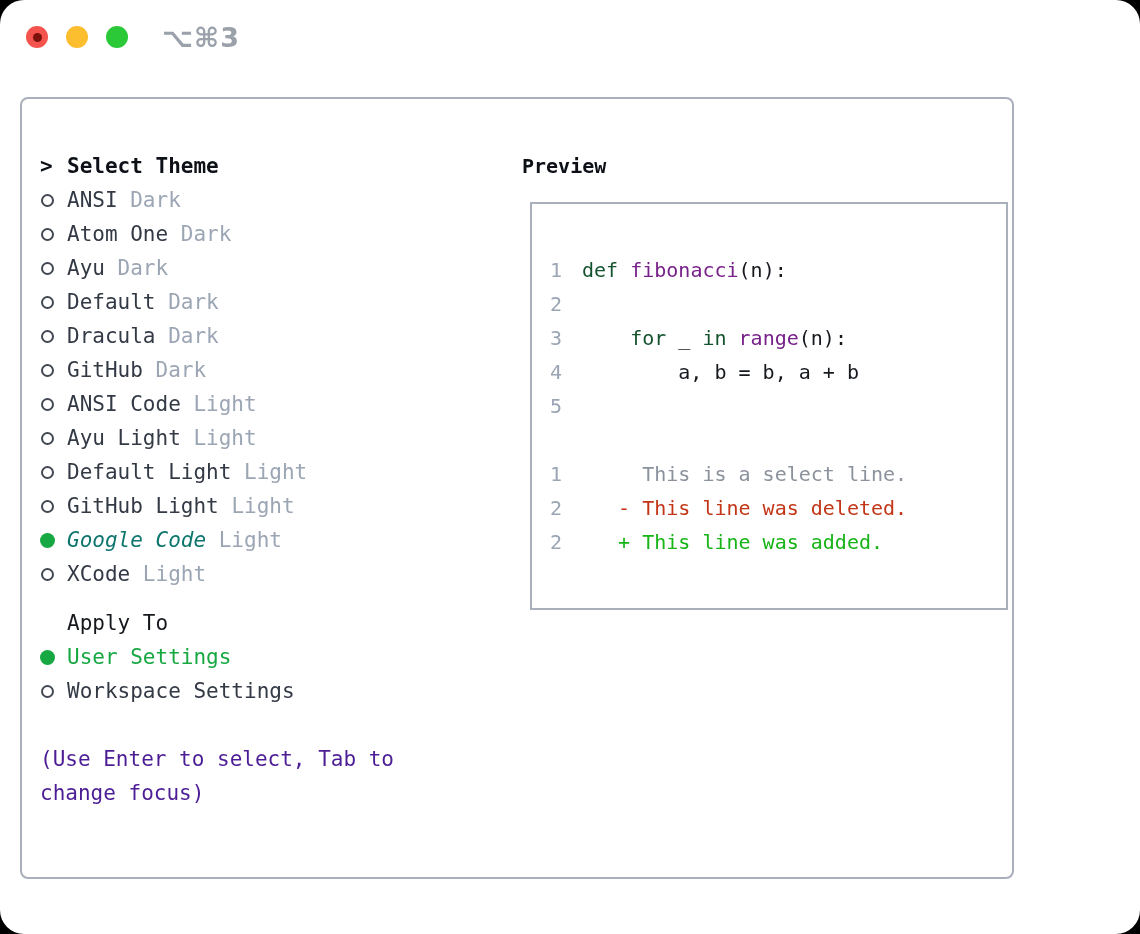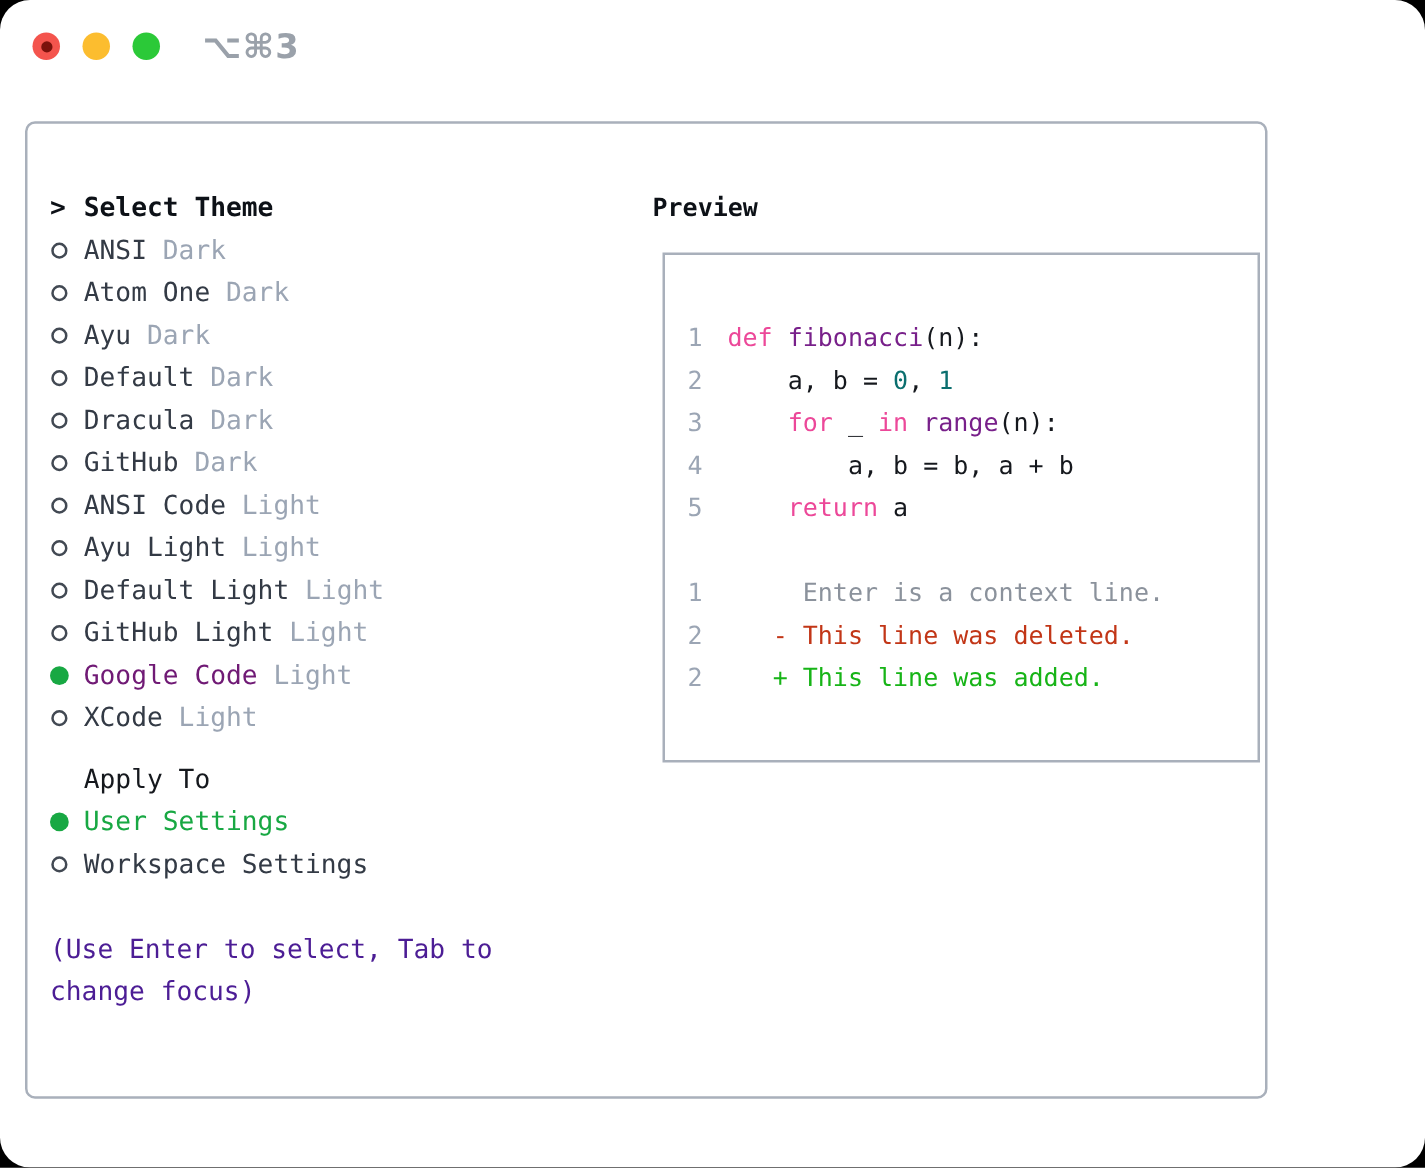--- a/index.html
+++ b/index.html
@@ -58,21 +58,21 @@
   .circle {
     width: 13px; height: 13px; margin-left: 1px;
     border: 2px solid #424953; border-radius: 50%;
   }
   .circle.filled {
     width: 15px; height: 15px; margin-left: 0;
     border: none; background: #18a843;
   }
   .panel-title { font-weight: bold; color: #0d1117; }
   .theme-name { white-space: pre; }
-  .theme-row.selected .theme-name { color: #701a75; }
+  .theme-row.selected .theme-name { color: #0f766e; font-style: italic; }
   .variant { color: #9ba5b4; white-space: pre; }
   .apply-section { margin-top: 15px; }
   .apply-title { color: #15181d; }
   .apply-row.selected .opt-label { color: #18a843; }
   .help-text {
     margin-top: 34px;
     color: #4c1d95; line-height: 34px; width: 438px;
   }
 
   
@@ -91,21 +91,21 @@
     padding: 49px 0 0 18px;
     background: #fff;
     overflow: hidden;
   }
   .code-line, .diff-line {
     display: flex; height: 34px; line-height: 34px;
     white-space: pre;
   }
   .ln { width: 32px; flex: 0 0 32px; color: #9ba5b4; }
   .code-text { color: #15181d; white-space: pre; }
-  .tk-k { color: #ec4899; }   
+  .tk-k { color: #14532d; }   
   .tk-f { color: #78208a; }   
   .tk-n { color: #0b6f6f; }   
   .tk-p { color: #15181d; }   
   .diff-block { margin-top: 34px; }
   .diff-context { color: #8b929c; white-space: pre; }
   .diff-deleted { color: #c23617; white-space: pre; }
   .diff-added   { color: #17b417; white-space: pre; }
 </style>
 </head>
 <body>
@@ -258,42 +258,40 @@
       <div class="preview-title">Preview</div>
       <div class="code-box">
         <div id="code-lines">
   <div class="code-line">
     <span class="ln">1</span>
     <span class="code-text"><span class="tk-k">def</span><span class="tk-p"> </span><span class="tk-f">fibonacci</span><span class="tk-p">(n):</span></span>
   </div>
 
   <div class="code-line">
     <span class="ln">2</span>
-    <span class="code-text"><span class="tk-p">    a, b = </span><span class="tk-n">0</span><span class="tk-p">, </span><span class="tk-n">1</span></span>
   </div>
 
   <div class="code-line">
     <span class="ln">3</span>
     <span class="code-text"><span class="tk-p">    </span><span class="tk-k">for</span><span class="tk-p"> _ </span><span class="tk-k">in</span><span class="tk-p"> </span><span class="tk-f">range</span><span class="tk-p">(n):</span></span>
   </div>
 
   <div class="code-line">
     <span class="ln">4</span>
     <span class="code-text"><span class="tk-p">        a, b = b, a + b</span></span>
   </div>
 
   <div class="code-line">
     <span class="ln">5</span>
-    <span class="code-text"><span class="tk-p">    </span><span class="tk-k">return</span><span class="tk-p"> a</span></span>
   </div>
 </div>
         <div id="diff-lines" class="diff-block">
   <div class="diff-line">
     <span class="ln">1</span>
-    <span class="diff-text diff-context">     Enter is a context line.</span>
+    <span class="diff-text diff-context">     This is a select line.</span>
   </div>
 
   <div class="diff-line">
     <span class="ln">2</span>
     <span class="diff-text diff-deleted">   - This line was deleted.</span>
   </div>
 
   <div class="diff-line">
     <span class="ln">2</span>
     <span class="diff-text diff-added">   + This line was added.</span>

